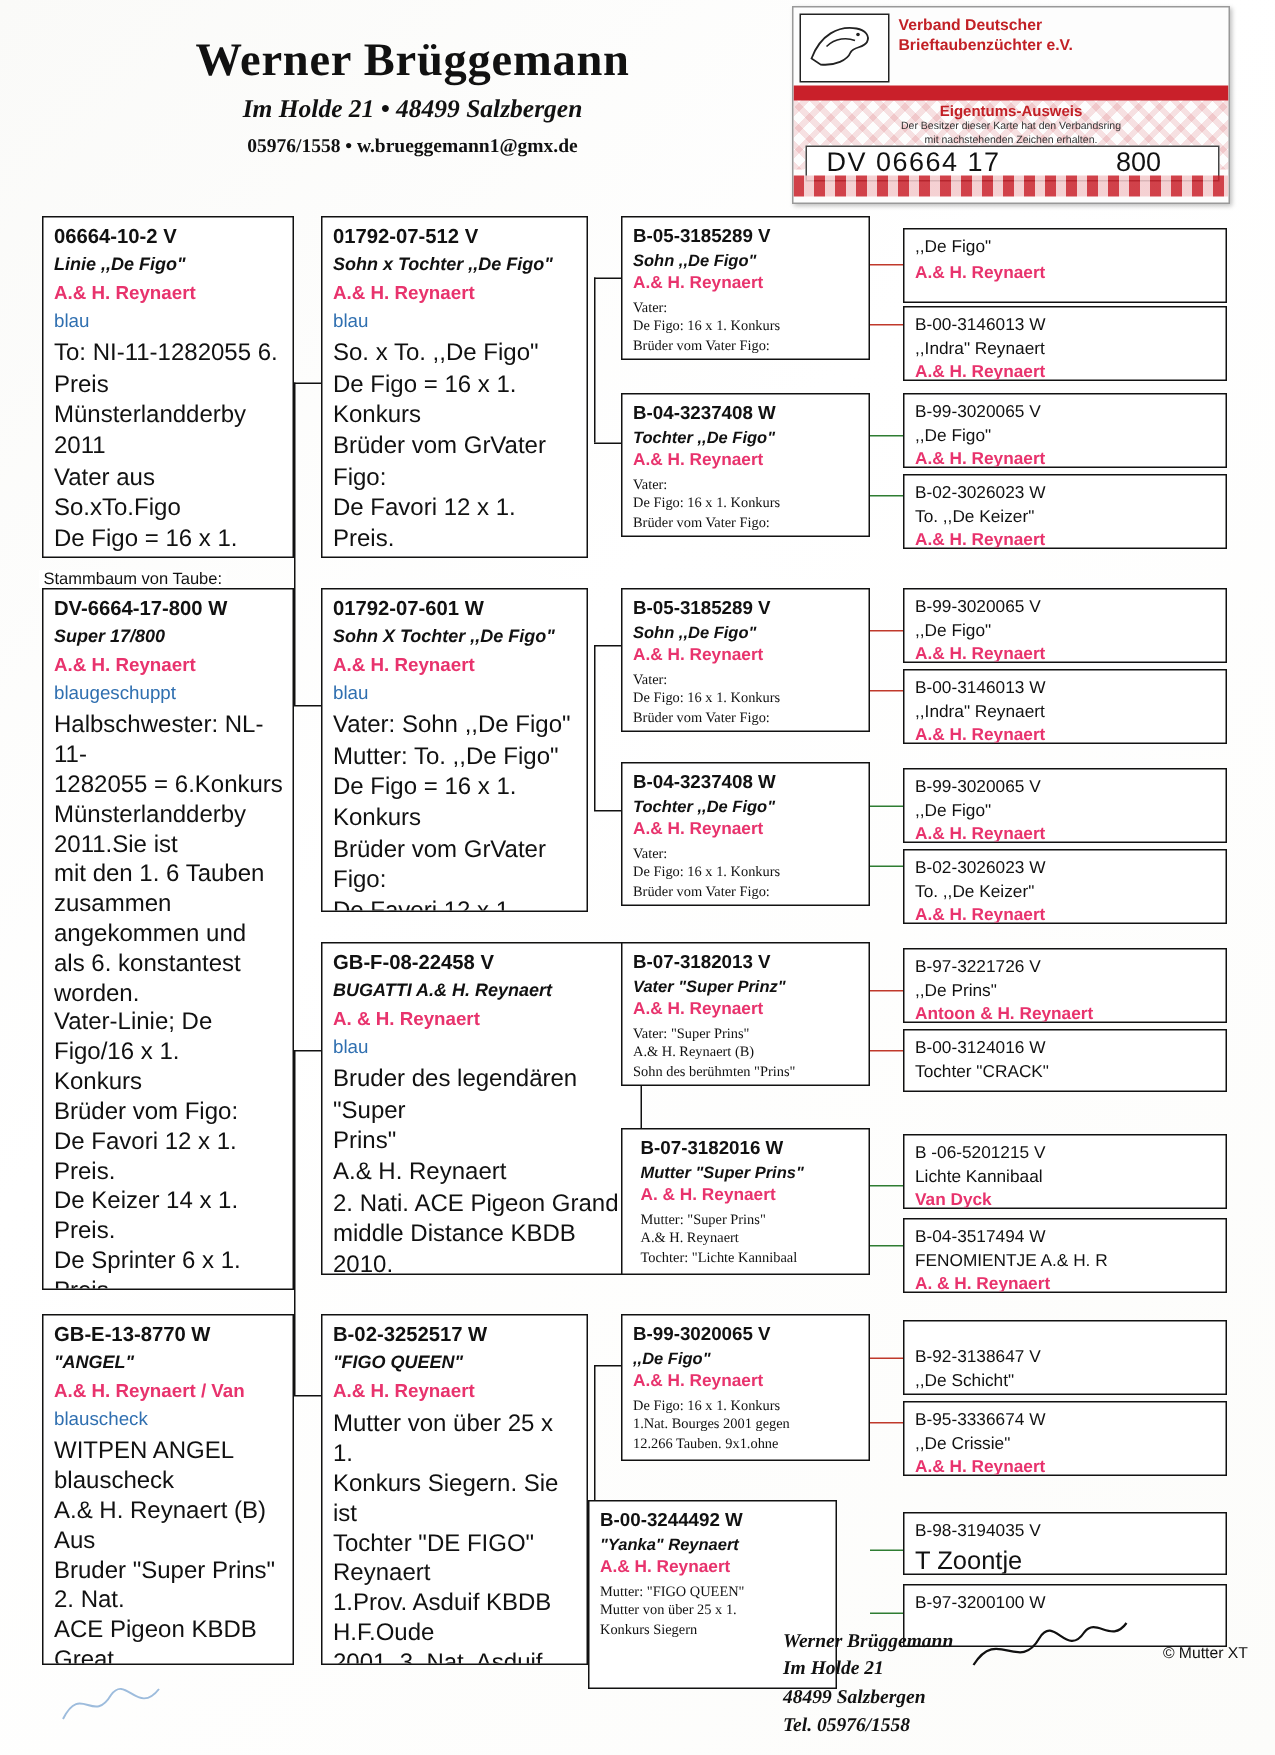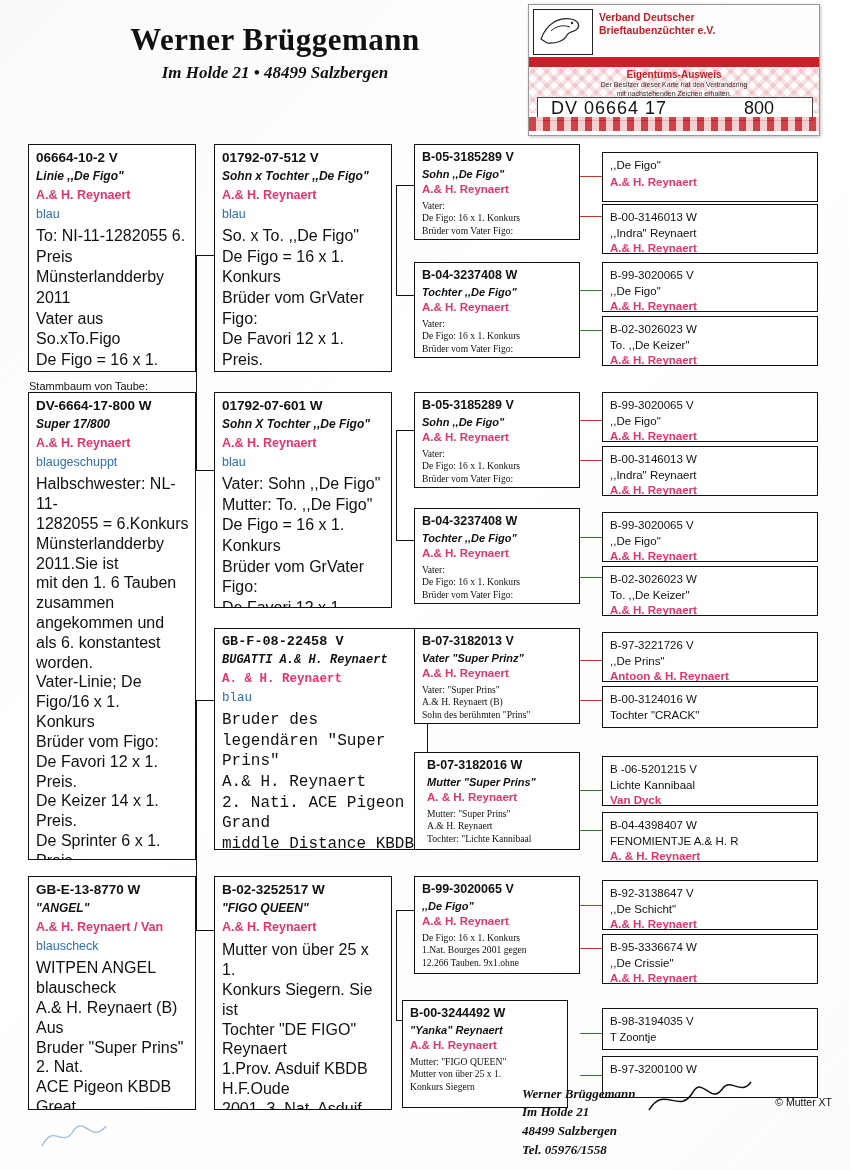--- a/index.html
+++ b/index.html
@@ -120,20 +120,21 @@
 </head>
 <body>
 
 <div class="page">
 
   <div class="ghost" style="left:250px;top:95px;width:240px;height:60px;"></div>
 
   <div class="hdr">
     <div class="name">Werner Brüggemann</div>
     <div class="addr">Im Holde 21 • 48499 Salzbergen</div>
+    <div class="contact">05976/1558 • w.brueggemann1@gmx.de</div>
   </div>
 
   <div class="card">
     <div class="left"></div>
     <svg class="bird" viewBox="0 0 46 34">
       <path d="M4 26 C10 10 22 4 34 6 C40 7 43 11 41 15 C39 19 32 18 30 22 C28 27 20 31 10 30 Z" fill="#fff" stroke="#222" stroke-width="1.2"></path>
       <path d="M14 18 C20 12 28 12 33 14" fill="none" stroke="#222" stroke-width="1"></path>
       <circle cx="35" cy="10" r="1.2" fill="#222"></circle>
     </svg>
     <div class="vtitle">
@@ -288,21 +289,21 @@
 De Figo = 16 x 1. Konkurs
 Brüder vom GrVater Figo:
 De Favori    12 x 1. Preis.
 De Keizer    14 x 1. Preis.
 De Sprinter   6 x 1. Preis.
 Den AS        10 x 1. Preis.
 UrGrVater:
 De Schicht    7 x 1. Preis.</div>
   </div>
 
-  <div class="box" style="left:214px;top:628px;width:214px;height:222px;font-family:Liberation Mono, monospace;">
+  <div class="box" style="left:214px;top:628px;width:214px;height:222px;">
     <div class="ring">GB-F-08-22458 V</div>
     <div class="sub">BUGATTI  A.&amp; H. Reynaert</div>
     <div class="owner">A. &amp; H. Reynaert</div>
     <div class="color">blau</div>
     <div class="det" style="white-space:pre-line">Bruder des legendären "Super
 Prins"
 A.&amp; H. Reynaert
 2. Nati. ACE Pigeon Grand
 middle Distance KBDB 2010.
 9. Prov. Acepigeon KBDB
@@ -378,21 +379,21 @@
 Tochter: "Lichte Kannibaal</div>
   </div>
   <div class="box" style="left:414px;top:876px;width:166px;height:98px;">
     <div class="ring sm">B-99-3020065 V</div>
     <div class="sub sm">,,De Figo"</div>
     <div class="owner sm">A.&amp; H. Reynaert</div>
     <div class="det xs" style="white-space:pre-line">De Figo: 16 x 1. Konkurs
 1.Nat. Bourges 2001 gegen
 12.266 Tauben. 9x1.ohne</div>
   </div>
-  <div class="box" style="left:402px;top:1000px;width:166px;height:108px;">
+  <div class="box" style="left:392px;top:1000px;width:166px;height:126px;">
     <div class="ring sm">B-00-3244492 W</div>
     <div class="sub sm">"Yanka"   Reynaert</div>
     <div class="owner sm">A.&amp; H. Reynaert</div>
     <div class="det xs" style="white-space:pre-line">Mutter: "FIGO QUEEN"
 Mutter von über 25 x 1.
 Konkurs Siegern</div>
   </div>
 
   <div class="box" style="left:602px;top:152px;width:216px;height:50px;">
     <div class="det" style="font-size:11.5px;margin-top:0">,,De Figo"</div>
@@ -441,37 +442,37 @@
   <div class="box" style="left:602px;top:686px;width:216px;height:42px;">
     <div class="det" style="font-size:11.5px;margin-top:0">B-00-3124016 W</div>
     <div class="det" style="font-size:11.5px;margin-top:1px">Tochter "CRACK"</div>
   </div>
   <div class="box" style="left:602px;top:756px;width:216px;height:50px;">
     <div class="det" style="font-size:11.5px;margin-top:0">B -06-5201215 V</div>
     <div class="det" style="font-size:11.5px;margin-top:1px">Lichte Kannibaal</div>
     <div class="owner sm" style="margin-top:1px">Van Dyck</div>
   </div>
   <div class="box" style="left:602px;top:812px;width:216px;height:50px;">
-    <div class="det" style="font-size:11.5px;margin-top:0">B-04-4398407 W</div>
+    <div class="det" style="font-size:11.5px;margin-top:0">B-04-3517494 W</div>
     <div class="det" style="font-size:11.5px;margin-top:1px">FENOMIENTJE    A.&amp; H. R</div>
     <div class="owner sm" style="margin-top:1px">A. &amp; H. Reynaert</div>
   </div>
   <div class="box" style="left:602px;top:880px;width:216px;height:50px;">
-    <div class="det" style="font-size:11.5px;margin-top:0">B-92-3138647 V</div>
+    <div class="det" style="font-size:11.5px;margin-top:12px">B-92-3138647 V</div>
     <div class="det" style="font-size:11.5px;margin-top:1px">,,De Schicht"</div>
     <div class="owner sm" style="margin-top:1px">A.&amp; H. Reynaert</div>
   </div>
   <div class="box" style="left:602px;top:934px;width:216px;height:50px;">
     <div class="det" style="font-size:11.5px;margin-top:0">B-95-3336674 W</div>
     <div class="det" style="font-size:11.5px;margin-top:1px">,,De Crissie"</div>
     <div class="owner sm" style="margin-top:1px">A.&amp; H. Reynaert</div>
   </div>
   <div class="box" style="left:602px;top:1008px;width:216px;height:42px;">
     <div class="det" style="font-size:11.5px;margin-top:0">B-98-3194035 V</div>
-    <div class="det" style="font-size:11px;margin-top:1px">T Zoontje</div>
+    <div class="det" style="font-size:17px;margin-top:1px">T Zoontje</div>
   </div>
   <div class="box" style="left:602px;top:1056px;width:216px;height:42px;">
     <div class="det" style="font-size:11.5px;margin-top:0">B-97-3200100 W</div>
   </div>
 
   <div class="sig">
     <div>Werner Brüggemann</div>
     <div>Im Holde 21</div>
     <div>48499 Salzbergen</div>
     <div>Tel. 05976/1558</div>

